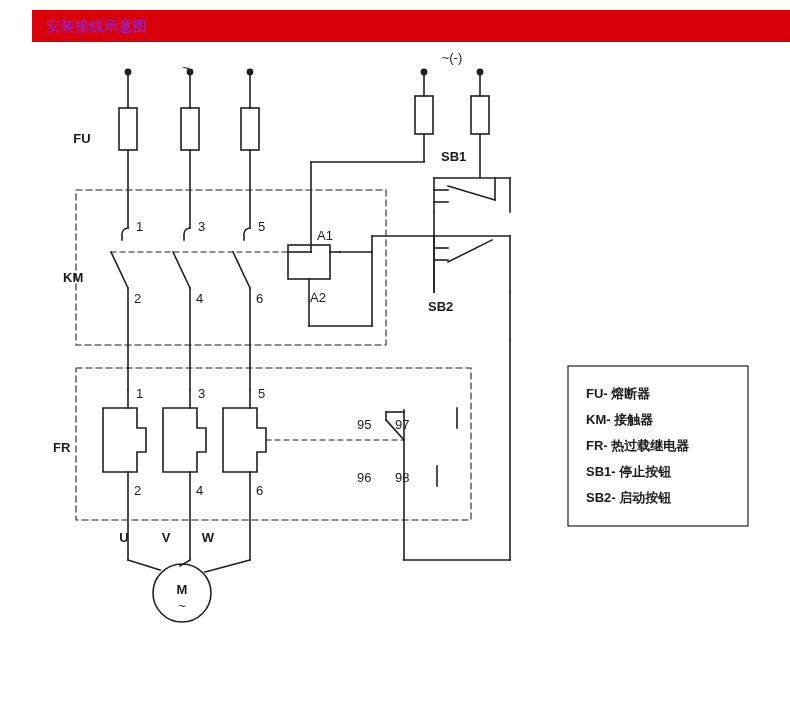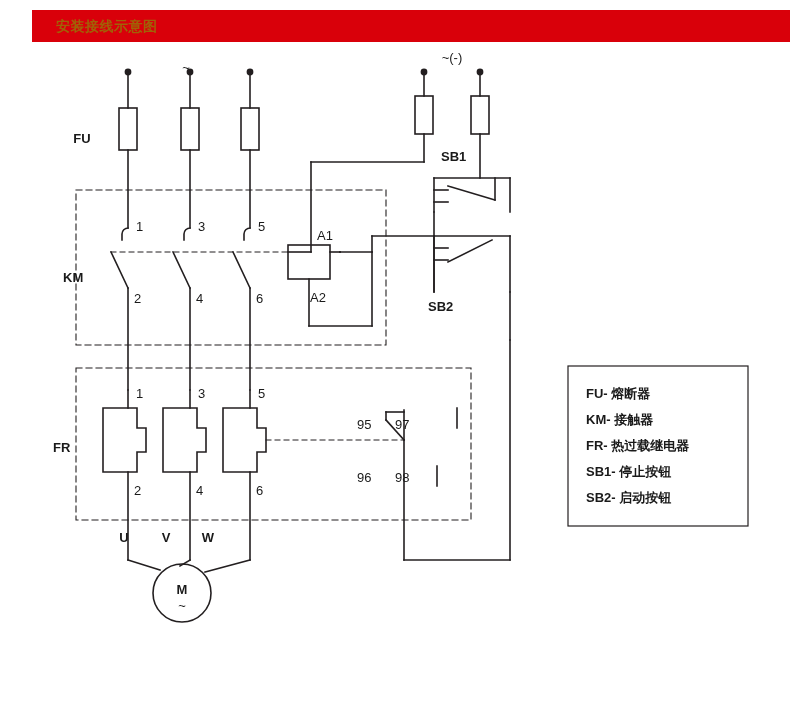--- a/index.html
+++ b/index.html
@@ -17,25 +17,25 @@
   #header-bar {
     position: absolute;
     left: 32px;
     top: 10px;
     width: 758px;
     height: 32px;
     background: #d9000a;
   }
   #header-title {
     position: absolute;
-    left: 56px;
+    left: 46px;
     top: 18px;
     font-size: 14px;
     font-weight: bold;
-    color: #a16207;
+    color: #a21caf;
     letter-spacing: 0.5px;
   }
   #diagram-svg {
     position: absolute;
     left: 0;
     top: 0;
   }
   .lbl {
     font-size: 13px;
     fill: #1a1a1a;

